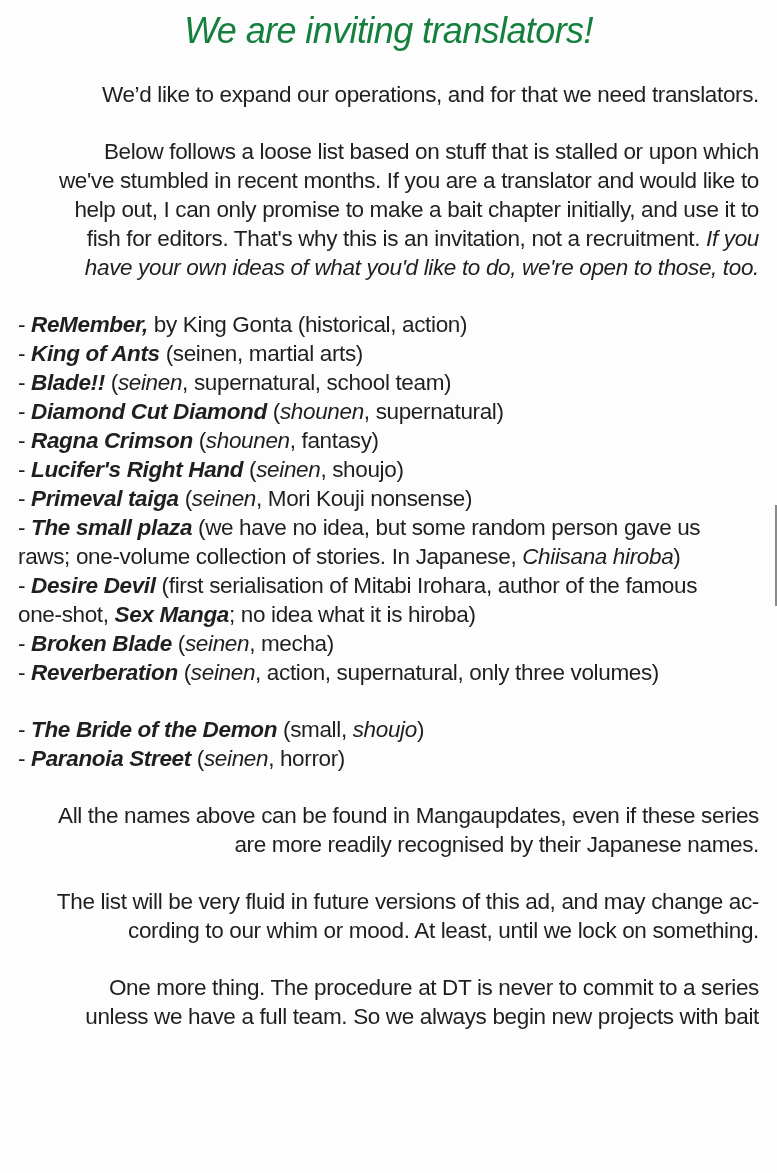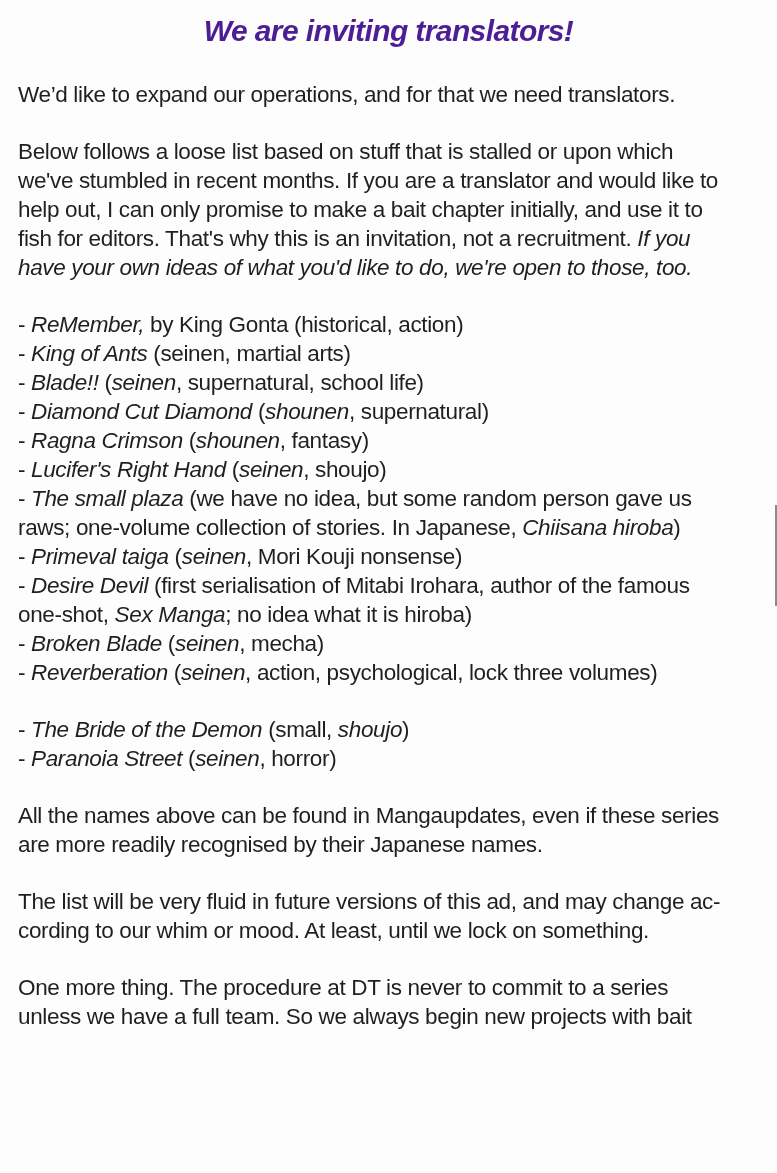--- a/index.html
+++ b/index.html
@@ -9,61 +9,61 @@
     color: #1f1f1f;
     font-family: "Liberation Sans", "DejaVu Sans", sans-serif;
     font-size: 22.5px;
     letter-spacing: -0.35px;
     line-height: 29px;
     overflow: hidden;
     position: relative;
   }
   .page { padding: 10px 18px 0 18px; position: relative; width: 741px; }
   h1.doc-title {
-    font-size: 30px;
-    font-weight: bold;
+    font-size: 36px;
+    font-weight: normal;
     font-style: italic;
     text-align: center;
     margin: 0;
     line-height: 42px;
     letter-spacing: -0.6px;
-    color: #4c1d95;
+    color: #15803d;
   }
   .block { margin-top: 28px; }
   .list-block .list-item { margin: 0; }
-  p.para { margin: 28px 0 0 0; }
+  p.para { margin: 28px 0 0 0; text-align: right; }
   .i { font-style: italic; }
-  .bi { font-style: italic; font-weight: normal; margin-top: 27px; }
+  .bi { font-style: italic; font-weight: bold; margin-top: 27px; }
   .edge-line {
     position: absolute;
     right: 0;
     width: 2px;
     background: #8a8a8a;
   }
 </style>
 </head>
 <body>
 
 <div class="page">
   <h1 class="doc-title">We are inviting translators!</h1>
   <div id="doc-content">
       <p class="para block"><span>We’d like to expand our operations, and for that we need translators.</span></p>
       <p class="para block"><span>Below follows a loose list based on stuff that is stalled or upon which<br>we've stumbled in recent months. If you are a translator and would like to<br>help out, I can only promise to make a bait chapter initially, and use it to<br>fish for editors. That's why this is an invitation, not a recruitment. </span><span class="i">If you<br>have your own ideas of what you'd like to do, we're open to those, too.</span></p>
       <div class="list-block block">
         <div class="list-item"><span>- </span><span class="bi">ReMember,</span><span> by King Gonta (historical, action)</span></div>
         <div class="list-item"><span>- </span><span class="bi">King of Ants</span><span> (seinen, martial arts)</span></div>
-        <div class="list-item"><span>- </span><span class="bi">Blade!!</span><span> (</span><span class="i">seinen</span><span>, supernatural, school life)</span></div>
+        <div class="list-item"><span>- </span><span class="bi">Blade!!</span><span> (</span><span class="i">seinen</span><span>, supernatural, school team)</span></div>
         <div class="list-item"><span>- </span><span class="bi">Diamond Cut Diamond</span><span> (</span><span class="i">shounen</span><span>, supernatural)</span></div>
         <div class="list-item"><span>- </span><span class="bi">Ragna Crimson</span><span> (</span><span class="i">shounen</span><span>, fantasy)</span></div>
         <div class="list-item"><span>- </span><span class="bi">Lucifer's Right Hand</span><span> (</span><span class="i">seinen</span><span>, shoujo)</span></div>
+        <div class="list-item"><span>- </span><span class="bi">Primeval taiga</span><span> (</span><span class="i">seinen</span><span>, Mori Kouji nonsense)</span></div>
         <div class="list-item"><span>- </span><span class="bi">The small plaza</span><span> (we have no idea, but some random person gave us<br>raws; one-volume collection of stories. In Japanese, </span><span class="i">Chiisana hiroba</span><span>)</span></div>
-        <div class="list-item"><span>- </span><span class="bi">Primeval taiga</span><span> (</span><span class="i">seinen</span><span>, Mori Kouji nonsense)</span></div>
         <div class="list-item"><span>- </span><span class="bi">Desire Devil</span><span> (first serialisation of Mitabi Irohara, author of the famous<br>one-shot, </span><span class="bi">Sex Manga</span><span>; no idea what it is hiroba)</span></div>
         <div class="list-item"><span>- </span><span class="bi">Broken Blade</span><span> (</span><span class="i">seinen</span><span>, mecha)</span></div>
-        <div class="list-item"><span>- </span><span class="bi">Reverberation</span><span> (</span><span class="i">seinen</span><span>, action, psychological, lock three volumes)</span></div>
+        <div class="list-item"><span>- </span><span class="bi">Reverberation</span><span> (</span><span class="i">seinen</span><span>, action, supernatural, only three volumes)</span></div>
       </div>
       <div class="list-block block">
         <div class="list-item"><span>- </span><span class="bi">The Bride of the Demon</span><span> (small, </span><span class="i">shoujo</span><span>)</span></div>
         <div class="list-item"><span>- </span><span class="bi">Paranoia Street</span><span> (</span><span class="i">seinen</span><span>, horror)</span></div>
       </div>
       <p class="para block"><span>All the names above can be found in Mangaupdates, even if these series<br>are more readily recognised by their Japanese names.</span></p>
       <p class="para block"><span>The list will be very fluid in future versions of this ad, and may change ac-<br>cording to our whim or mood. At least, until we lock on something.</span></p>
       <p class="para block"><span>One more thing. The procedure at DT is never to commit to a series<br>unless we have a full team. So we always begin new projects with bait</span></p>
     </div>
 </div>

